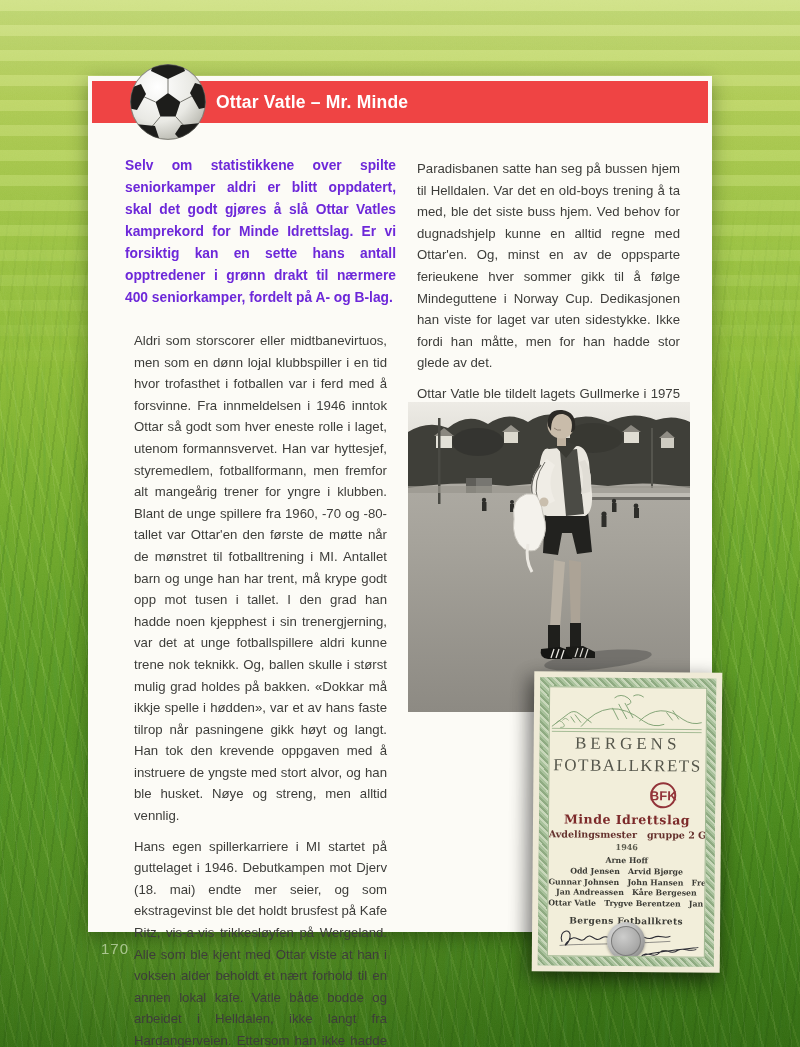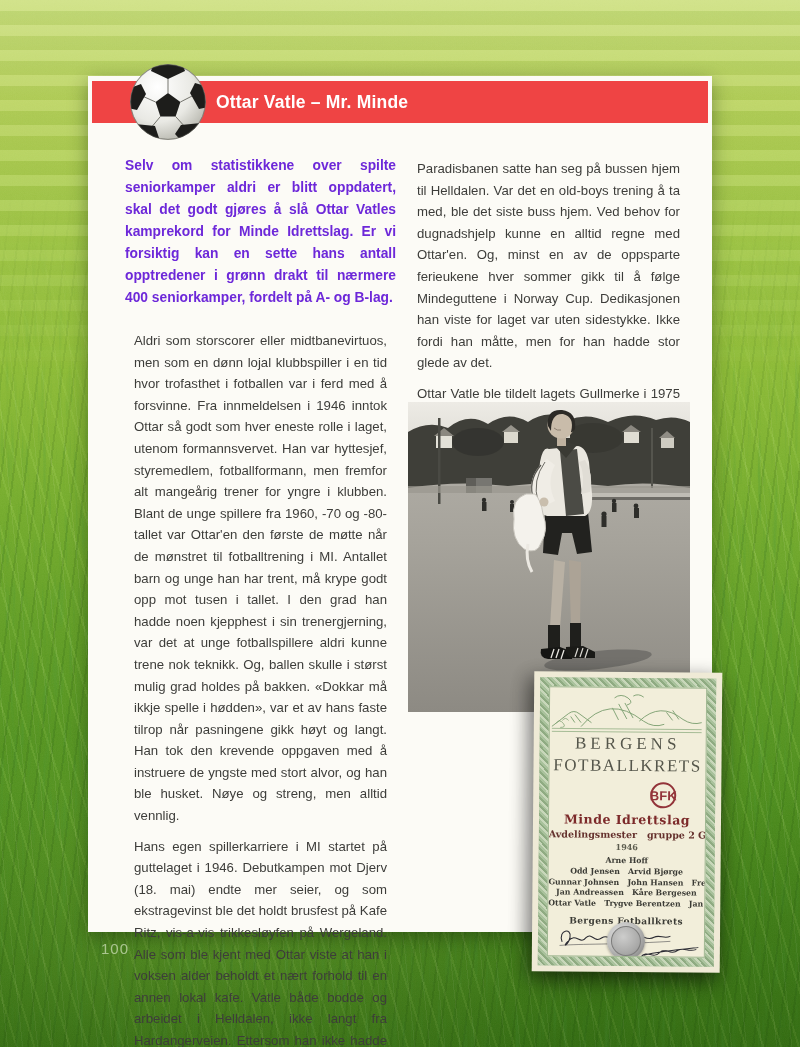--- a/index.html
+++ b/index.html
@@ -275,21 +275,21 @@
         <circle cx="153" cy="23" r="13.5" fill="#c9bcaa"></circle>
         <path d="M140,24 Q138,7 154,8 Q169,10 167,27 Q165,31 163,30 Q167,15 155,12 Q143,11 143,29 Z" fill="#2c2a26"></path>
         <path d="M146,26 Q149,29 153,28" stroke="#8f8274" stroke-width="1" fill="none"></path>
       </g>
     </svg>
   </div>
 
 
 </div>
 
-<div class="page-number">100</div>
+<div class="page-number">170</div>
 
 <div class="certificate">
   <div class="cert-border"></div>
   <div class="cert-inner">
     <svg class="cert-landscape" viewBox="0 0 150 44" preserveAspectRatio="none" aria-hidden="true">
       <g stroke="#7da071" stroke-width="0.9" fill="none">
         <path d="M2,37 L18,24 Q23,20 28,24 L40,33"></path>
         <path d="M30,37 Q56,4 90,31 Q100,38 110,34"></path>
         <path d="M86,31 Q106,11 128,29 Q137,35 146,32"></path>
         <path d="M20,27 L24,33 M24,25 L30,33 M60,18 L66,30 M66,14 L74,29 M72,13 L80,28 M112,22 L118,30 M118,20 L124,29"></path>

